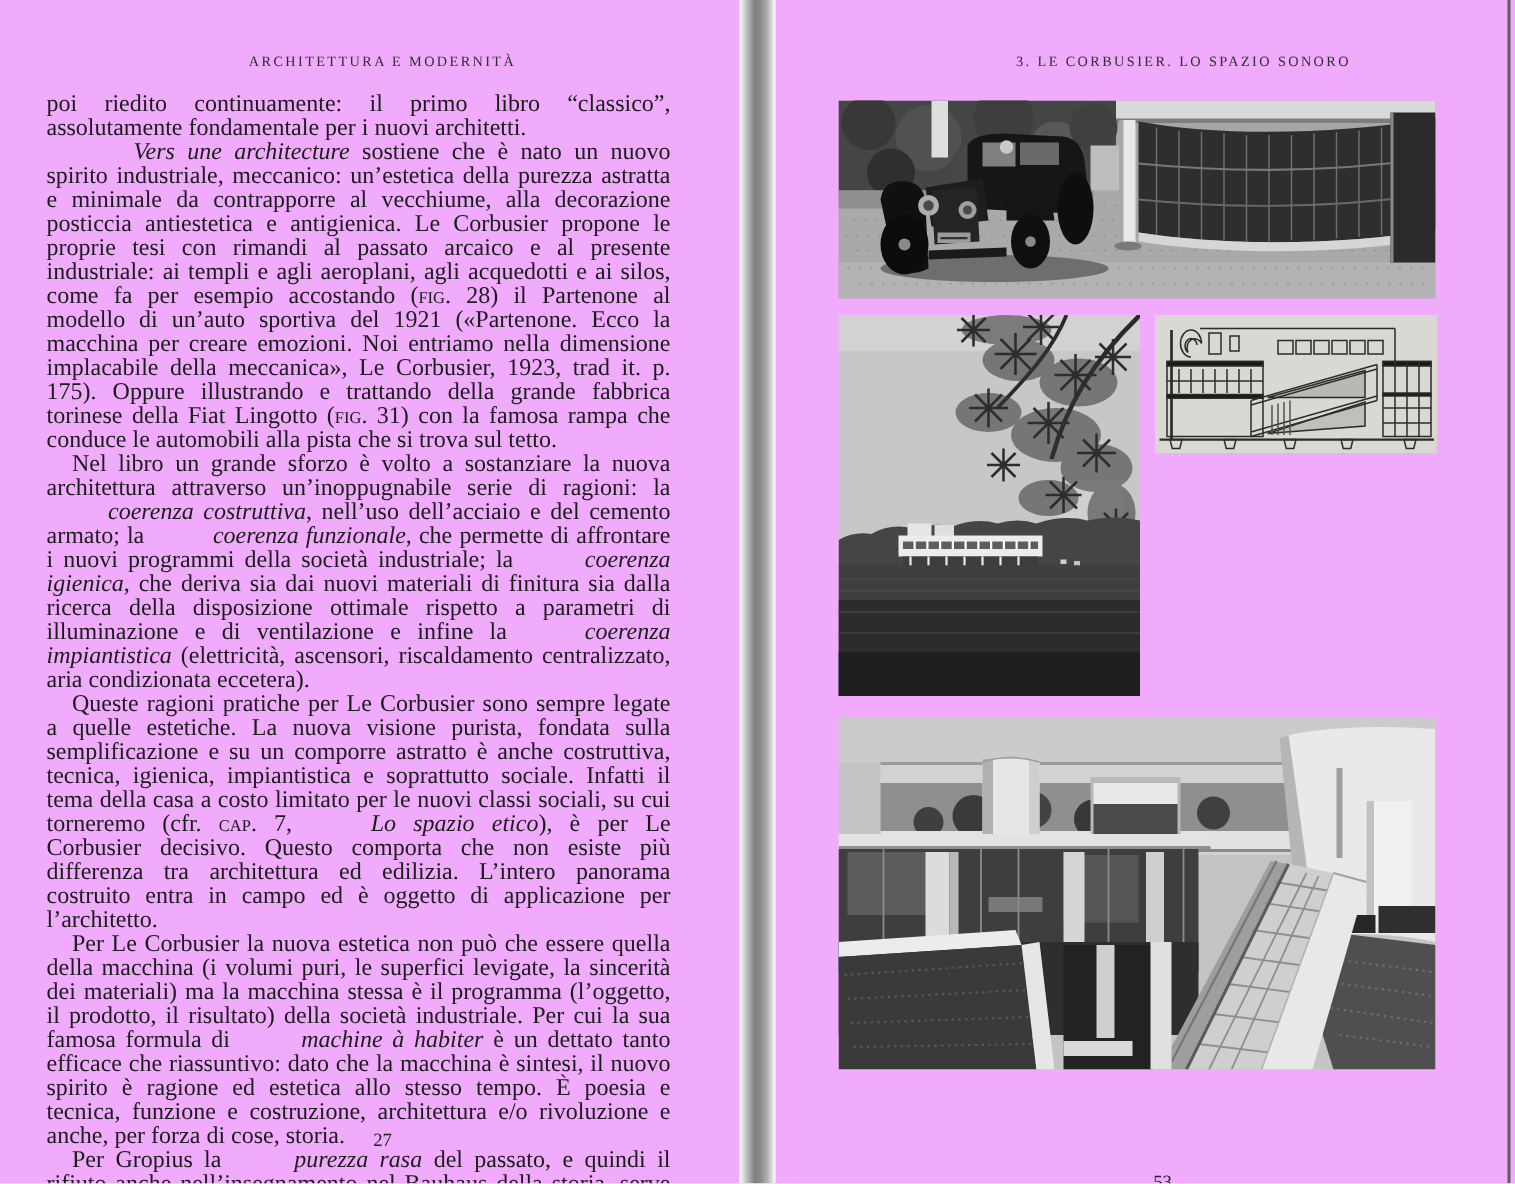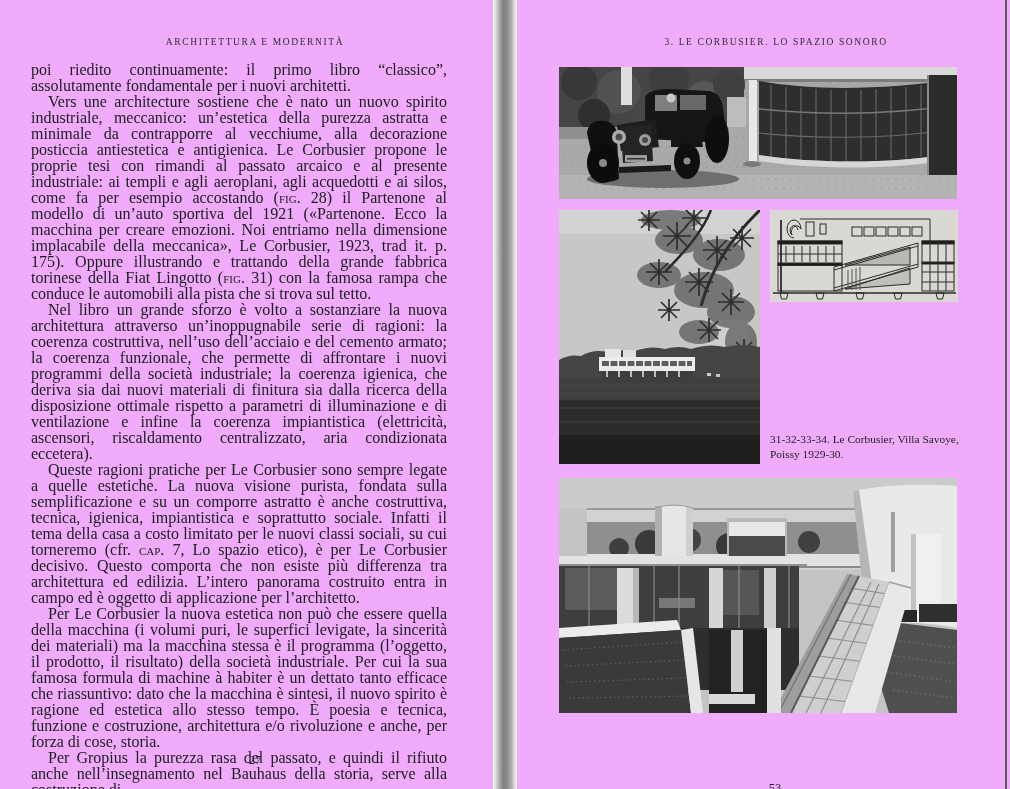--- a/index.html
+++ b/index.html
@@ -13,32 +13,32 @@
     position:absolute;left:493px;top:0;width:24px;height:789px;
     background:linear-gradient(90deg,#ffffff 0%,#b9b9b9 22%,#818181 42%,#8a8a8a 58%,#b2b2b2 78%,#ffffff 100%);
   }
   .page-edge-right{position:absolute;left:1005px;top:0;width:2px;height:789px;background:#5c5c5c;}
   
   .running-head{
     position:absolute;top:37px;font-size:9.5px;letter-spacing:1.6px;
     color:#2e2e2e;text-align:center;white-space:nowrap;
   }
   .running-head.left{left:47px;width:416px;}
-  .running-head.right{left:577px;width:398px;}
+  .running-head.right{left:590px;width:398px;}
   .page-number{position:absolute;top:753px;font-size:12.5px;color:#222;text-align:center;}
   .page-number.left{left:47px;width:416px;}
   .page-number.right{left:576px;width:398px;margin-top:28px;}
   
   .body-text{
     position:absolute;left:31px;top:62px;width:416px;
     font-size:16px;line-height:16px;text-align:justify;color:#1c1c1c;
   }
   .body-text p{margin:0;}
   .body-text p.indent{text-indent:17px;}
-  .i{}
+  .i{font-style:italic;margin-left:41px;}
   .sc{font-variant:small-caps;}
   
   .figure{position:absolute;line-height:0;}
   .fig-car{left:559px;top:67px;width:398px;height:132px;}
   .fig-landscape{left:559px;top:210px;width:201px;height:254px;}
   .fig-section{left:770px;top:210px;width:188px;height:92px;}
   .fig-terrace{left:559px;top:478px;width:398px;height:235px;}
   .figure svg{width:100%;height:100%;display:block;}
   .caption{
     position:absolute;left:770px;top:432px;width:194px;
@@ -224,21 +224,20 @@
         <path d="M78,60 v20 M82,59 v21 M86,58 v22 M90,57 v23" stroke="#55534e"></path>
         <rect x="152" y="31" width="32" height="50"></rect>
         <rect x="152" y="31" width="32" height="3" fill="#1a1a1a"></rect>
         <rect x="152" y="52" width="32" height="2" fill="#1a1a1a"></rect>
         <path d="M160,31 v50 M168,31 v50 M176,31 v50"></path>
         <path d="M152,62 h32 M152,72 h32"></path>
       </g>
     </svg>
   </div>
 
-  <div class="caption">31-32-33-34. Le Corbusier, Villa Savoye, Poissy 1929-30.</div>
 
   <div class="figure fig-terrace">
     <svg viewBox="0 0 398 235" preserveAspectRatio="none" role="img">
       <rect width="398" height="235" fill="#c4c4c4"></rect>
       <rect width="398" height="30" fill="#cbcbcb"></rect>
       <g>
         <rect x="28" y="30" width="340" height="62" fill="#d2d2d2"></rect>
         <rect x="28" y="30" width="340" height="2" fill="#9a9a9a"></rect>
         <rect x="28" y="44" width="340" height="34" fill="#8f8f8f"></rect>
         <circle cx="60" cy="70" r="10" fill="#3f3f3f"></circle>

